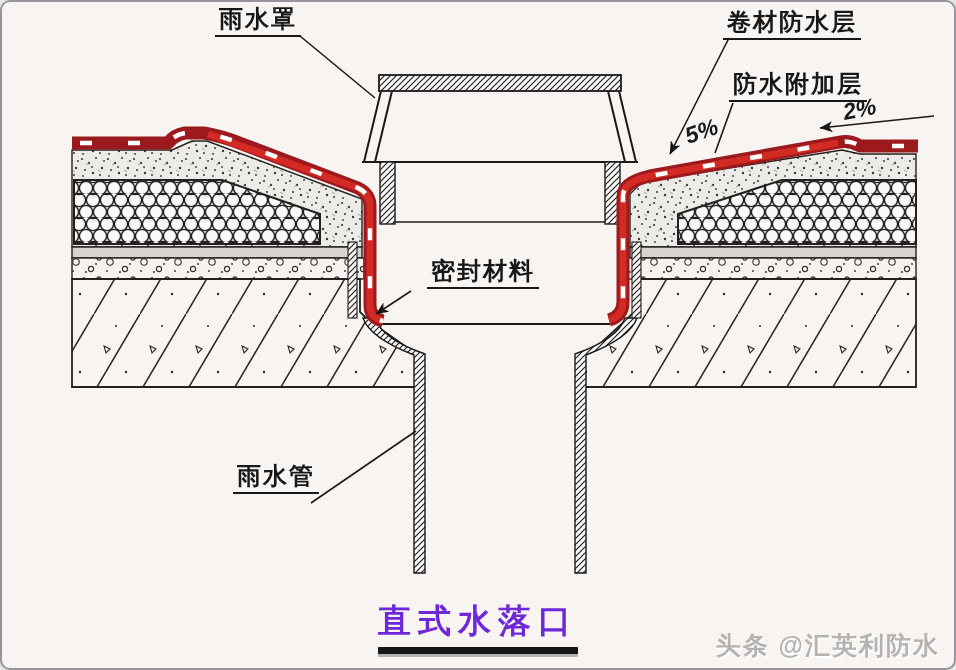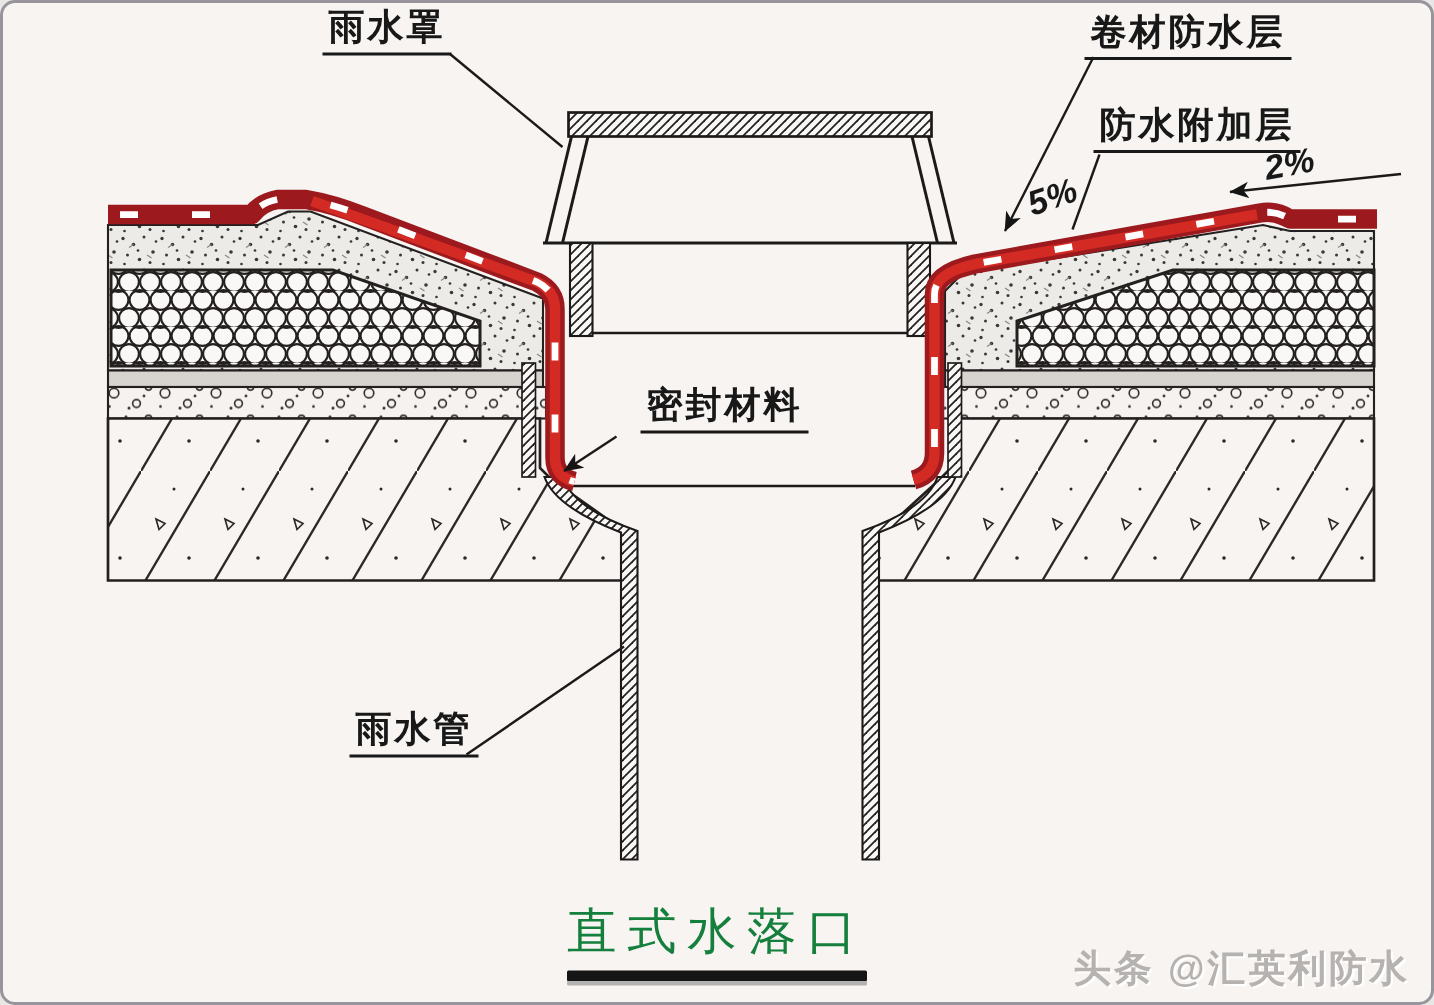--- a/index.html
+++ b/index.html
@@ -19,21 +19,21 @@
     position:absolute; font-weight:bold; color:#181818; white-space:nowrap;
     font-size:23px; font-style:italic; letter-spacing:0;
   }
   .rot20 { transform:rotate(-19deg); }
   .rot10 { transform:rotate(-11deg); }
   #title-block {
     position:absolute; left:50%; top:597px; transform:translateX(-50%);
     text-align:center;
   }
   #title-text {
-    font-size:33px; font-weight:normal; color:#15803d; letter-spacing:7px;
+    font-size:33px; font-weight:bold; color:#6d28d9; letter-spacing:7px;
     white-space:nowrap;
   }
   #title-underline {
     height:7px; background:#151515; margin-top:3px; border-radius:1px;
     box-shadow:0 3px 0 rgba(125,125,125,.55);
   }
   #watermark {
     position:absolute; right:14px; bottom:6px;
     font-size:25px; font-weight:bold; color:#b5b2b0; letter-spacing:2px;
     text-shadow:1.5px 1.5px 0 #ffffff; white-space:nowrap;
@@ -162,21 +162,21 @@
   <div class="lbl" style="left:727px; top:68px;">防水附加层</div>
 
   <div class="lbl" style="left:721px; top:6px;">卷材防水层</div>
 
   <div class="slope-mark rot20" style="left:683px; top:116px;">5%</div>
 
   <div class="slope-mark rot10" style="left:841px; top:94px;">2%</div>
 
   <div class="lbl" style="left:405px; top:255px;margin-left:20px;">密封材料</div>
 
-  <div class="lbl" style="left:231px; top:471px;text-align:right;">雨水管</div>
+  <div class="lbl" style="left:231px; top:460px;text-align:right;">雨水管</div>
 
   <div id="title-block">
     <div id="title-text">直式水落口</div>
     <div id="title-underline"></div>
   </div>
 
   <div id="watermark">头条 @汇英利防水</div>
 
 </div>
 

